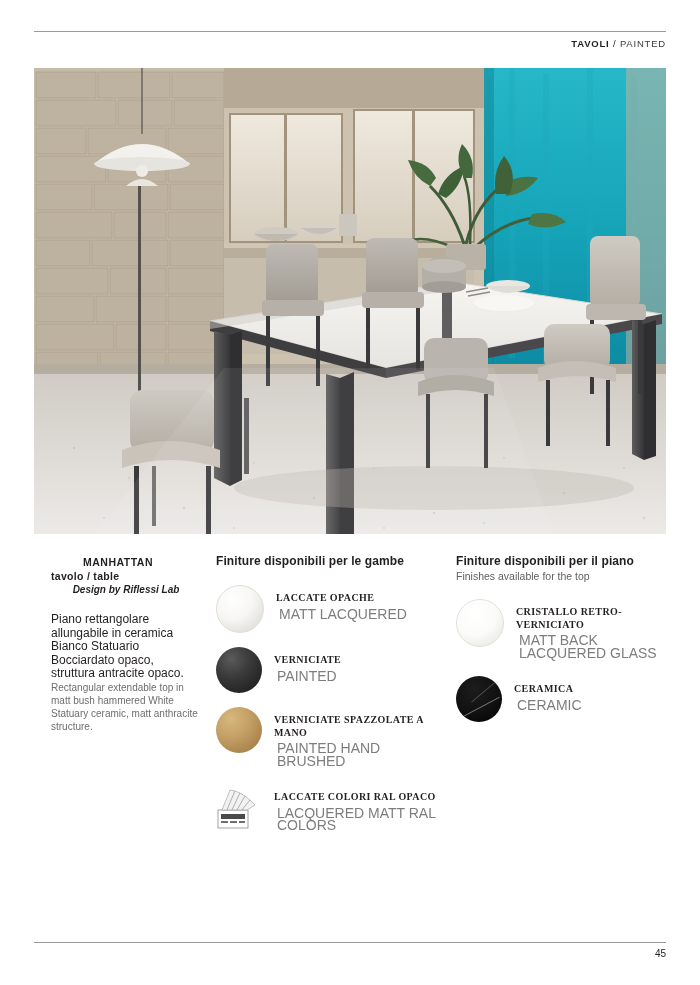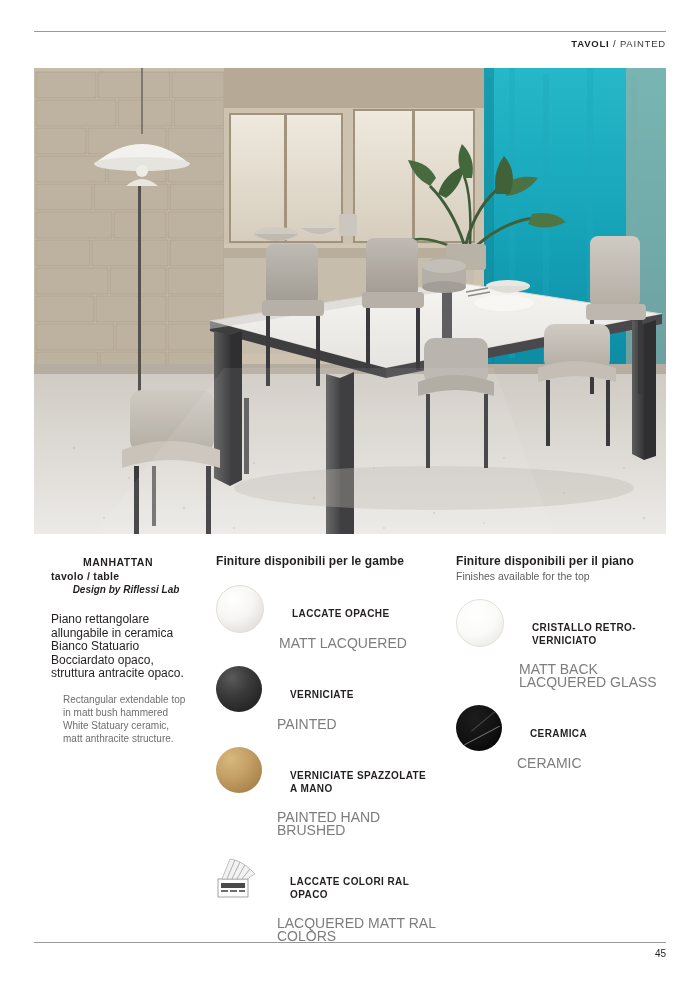--- a/index.html
+++ b/index.html
@@ -96,21 +96,21 @@
   }
   .desc-it {
     font-size: 12px;
     line-height: 13.5px;
     margin: 0;
     color: #231f20;
   }
   .desc-en {
     font-size: 10px;
     line-height: 13px;
-    margin: 12px;
+    margin: 0;
     color: #6e6e6e;
   }
 
   
   .fin-col {
     position: absolute;
     top: 553px;
   }
   .fin-col.legs { left: 216px; width: 230px; }
   .fin-col.top  { left: 456px; width: 215px; }
@@ -147,22 +147,23 @@
     overflow: hidden;
   }
   .fin-text {
     padding-top: 7px;
   }
   .fin-name {
     font-size: 10px;
     font-weight: bold;
     letter-spacing: 0.4px;
     line-height: 12.5px;
-    margin: 16px;
+    margin: 0;
     text-transform: uppercase;
+    font-family: Liberation Serif, serif;
   }
   .fin-en {
     font-size: 14px;
     color: #7d7d7d;
     line-height: 12.5px;
     margin: 3px;
     text-transform: uppercase;
   }
 
   

